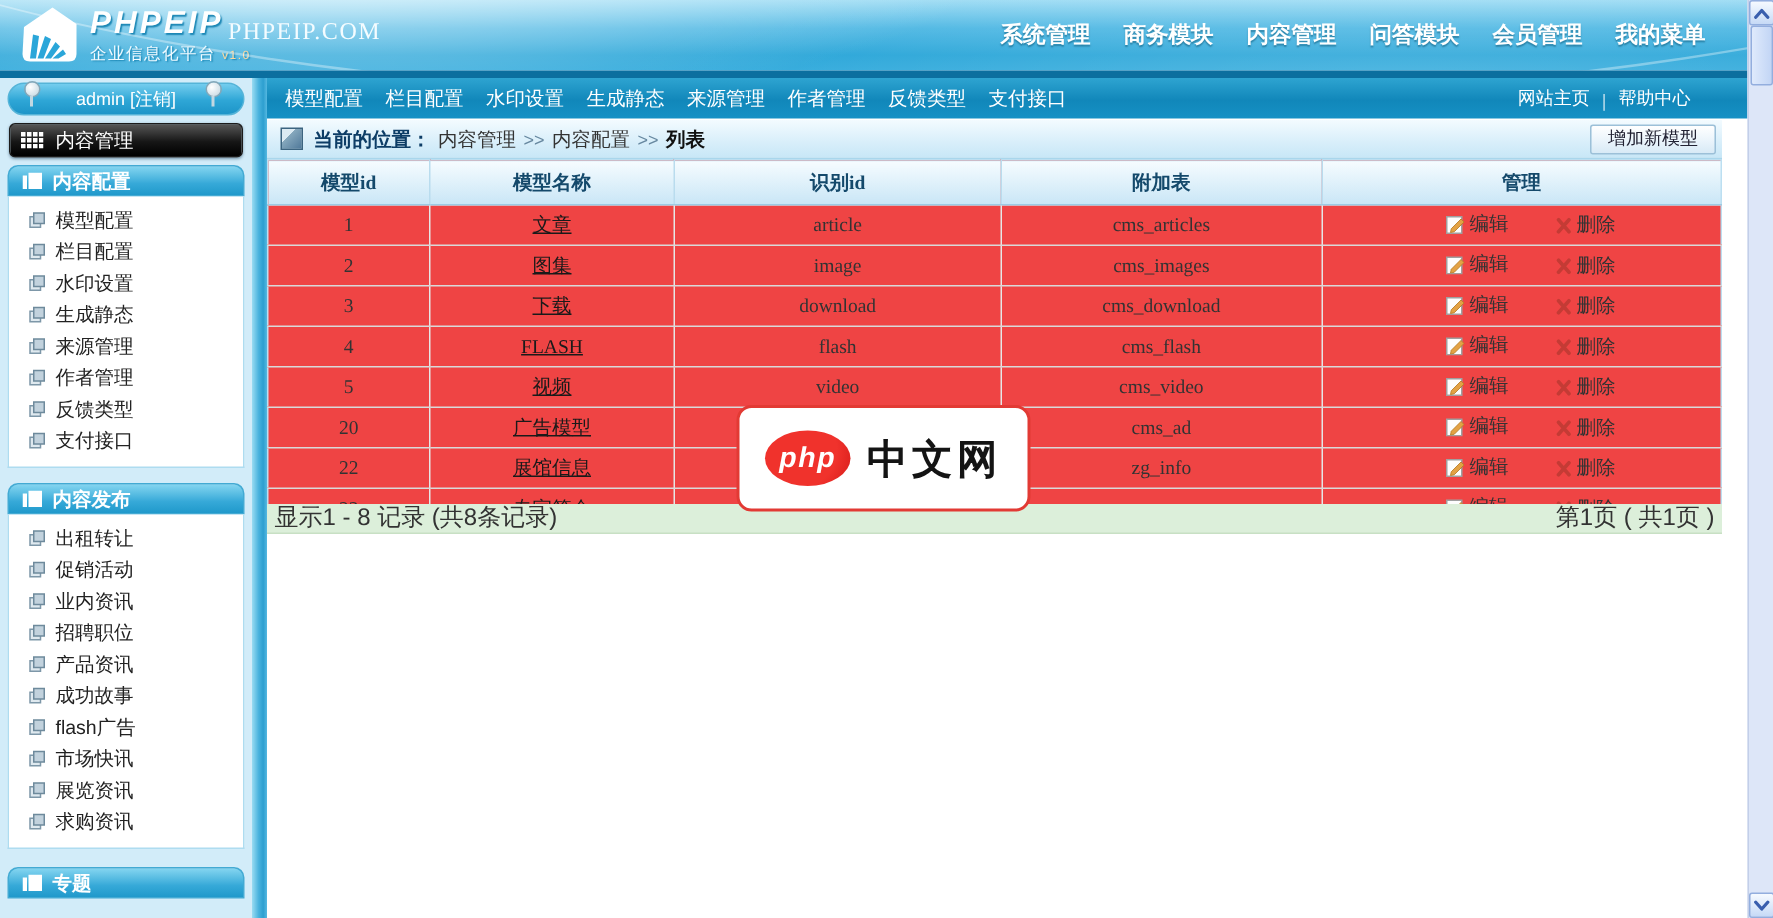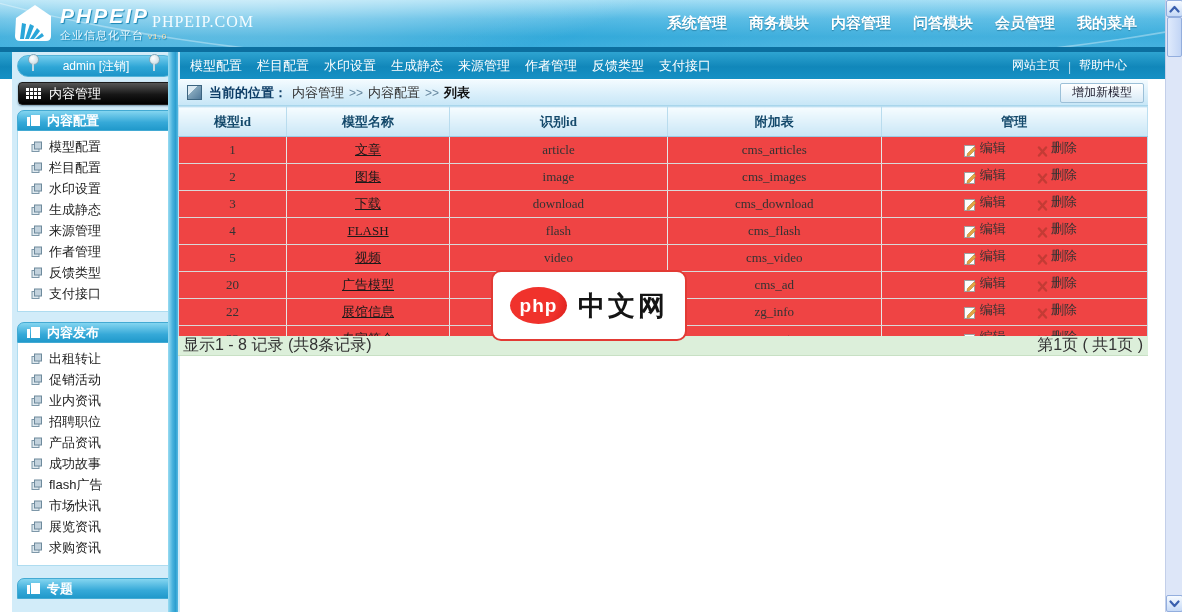--- a/index.html
+++ b/index.html
@@ -31,21 +31,21 @@
   .subnav{position:absolute;left:0;top:52px;width:1165px;height:27px;
       background:linear-gradient(180deg,#2ea4d1 0%,#1187ba 55%,#1691c5 100%);
       display:flex;align-items:center;justify-content:space-between;color:#fff;}
   .subnav-tabs{display:flex;gap:15px;margin-left:190px;}
   .subnav-item{font-size:13px;color:#fff;cursor:pointer;white-space:nowrap;}
   .subnav-links{display:flex;gap:8px;margin-right:38px;font-size:12px;align-items:flex-end;}
   .subnav-links a{cursor:pointer;}
   .subnav-links .sep{opacity:.7;}
 
   
-  .sidebar{position:absolute;left:0;top:52px;width:168px;height:560px;background:#d2ecf9;margin-left:12px;}
+  .sidebar{position:absolute;left:0;top:52px;width:168px;height:560px;background:#d2ecf9;}
   .admin-bar{position:relative;margin:3px auto 0;width:158px;height:22px;box-sizing:border-box;
       border-radius:11px;border:1px solid #55b4d8;color:#fff;font-size:12px;line-height:20px;
       text-align:center;background:linear-gradient(180deg,#74cdee 0%,#2ea6d6 55%,#1d95c8 100%);}
   .pin{position:absolute;top:-2px;width:9px;height:9px;border-radius:50%;
       background:radial-gradient(circle at 35% 35%,#ffffff,#bfd4de);border:1px solid #84a7b8;}
   .pin::after{content:"";position:absolute;left:3px;top:9px;width:2px;height:7px;background:#c2d8e2;}
   .pin-l{left:10px;} .pin-r{right:14px;}
   .logout{cursor:pointer;}
   .module-bar{margin:5px auto 0;width:156px;height:23px;box-sizing:border-box;border-radius:4px;
       border:1px solid #1c1c1c;display:flex;align-items:center;gap:8px;padding-left:7px;
@@ -85,34 +85,34 @@
       border:1px solid #bcdff1;}
   .data-table th{height:27px;font-weight:bold;color:#14496b;text-align:center;
       background:linear-gradient(180deg,#f6fcff 0%,#ddf0fa 55%,#c9e6f6 100%);
       border-right:1px solid #b9dcee;border-bottom:1px solid #9ccbe4;}
   .data-table td{height:24px;text-align:center;border-right:1px solid #e6e6e6;
       border-bottom:1px solid #d9d9d9;}
   .data-table th:last-child,.data-table td:last-child{border-right:none;}
   .col-id{width:107px;} .col-name{width:163px;} .col-ident{width:218px;}
   .col-table{width:214px;} .col-manage{width:268px;}
   .model-link{color:#1a1a1a;text-decoration:underline;cursor:pointer;}
-  .op{display:inline-flex;align-items:flex-end;gap:3px;margin:0 8px;cursor:pointer;color:#333;padding-left:12px;}
+  .op{display:inline-flex;align-items:center;gap:3px;margin:0 8px;cursor:pointer;color:#333;padding-left:12px;}
   .op svg{display:block;}
 
   .table-footer{position:absolute;left:178px;top:336px;width:970px;height:20px;box-sizing:border-box;
       background:#dcefda;border-bottom:1px solid #c8e0c4;display:flex;align-items:center;
       justify-content:space-between;padding:0 5px;font-size:16px;color:#333;}
 
   
   .watermark{position:absolute;left:491px;top:270px;width:196px;height:71px;box-sizing:border-box;
       background:#fff;border:2px solid #e23a34;border-radius:10px;display:flex;align-items:center;
       justify-content:center;gap:11px;}
   .php-badge{width:57px;height:37px;border-radius:50%;display:flex;align-items:center;justify-content:center;
       background:radial-gradient(circle at 40% 35%,#f0322c 60%,#d51a18 100%);
-      color:#fff;font-weight:bold;font-size:19px;letter-spacing:1px;}
+      color:#fff;font-weight:bold;font-style:italic;font-size:19px;letter-spacing:1px;}
   .wm-text{font-size:27px;color:#141414;font-weight:600;letter-spacing:3px;}
 
   
   .scrollbar{position:absolute;right:0;top:0;width:17px;height:612px;background:#dde6f8;
       border-left:1px solid #c3cfe9;box-sizing:border-box;}
   .sb-btn{position:absolute;left:0;width:17px;height:17px;box-sizing:border-box;cursor:pointer;
       border:1px solid #93aede;border-radius:2px;display:flex;align-items:center;justify-content:center;
       background:linear-gradient(180deg,#f6faff 0%,#dce9fb 55%,#c6d9f6 100%);}
   .sb-btn.up{top:0;} .sb-btn.down{bottom:0;}
   .sb-thumb{position:absolute;left:1px;top:17px;width:15px;height:40px;cursor:pointer;border-radius:2px;

